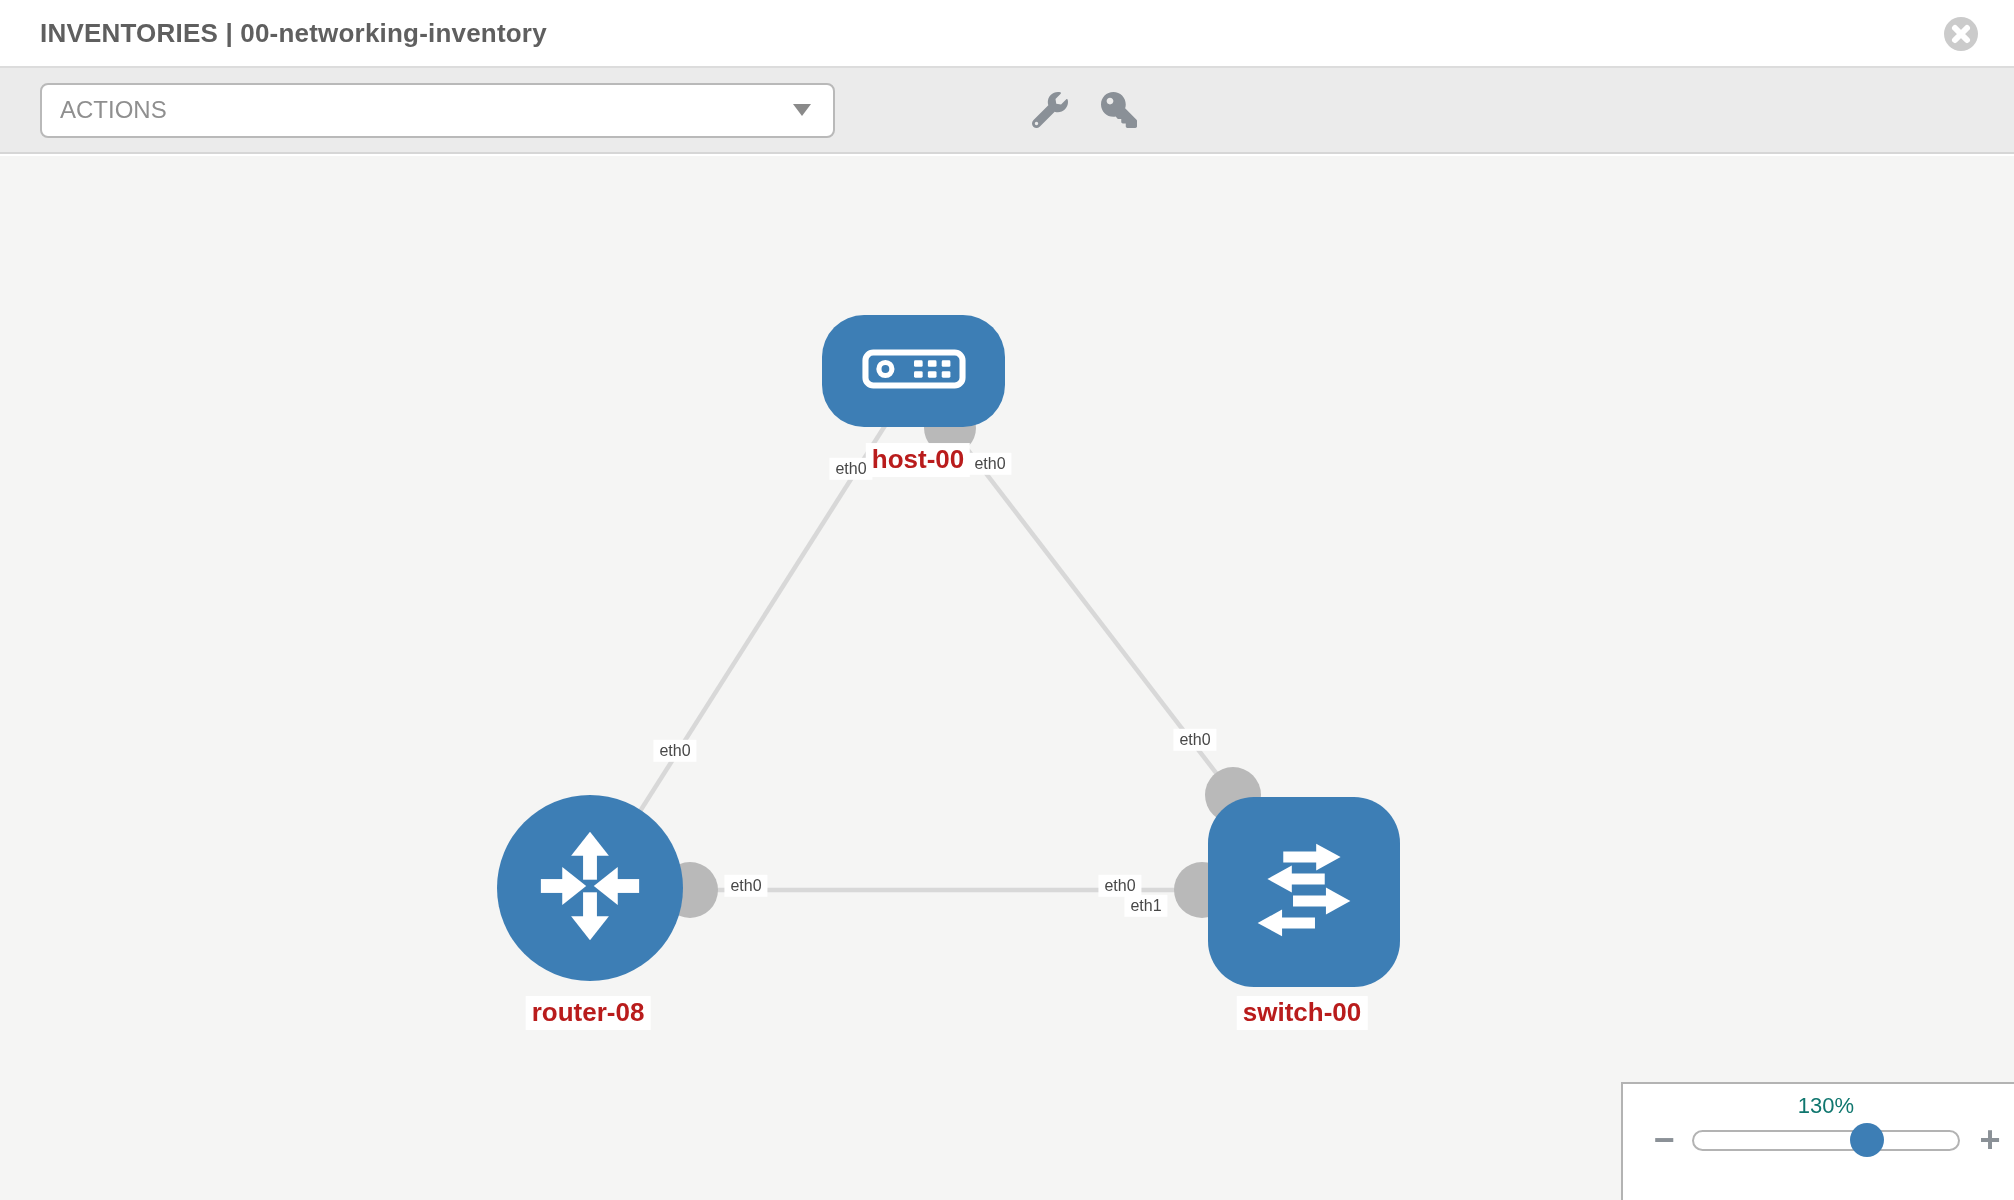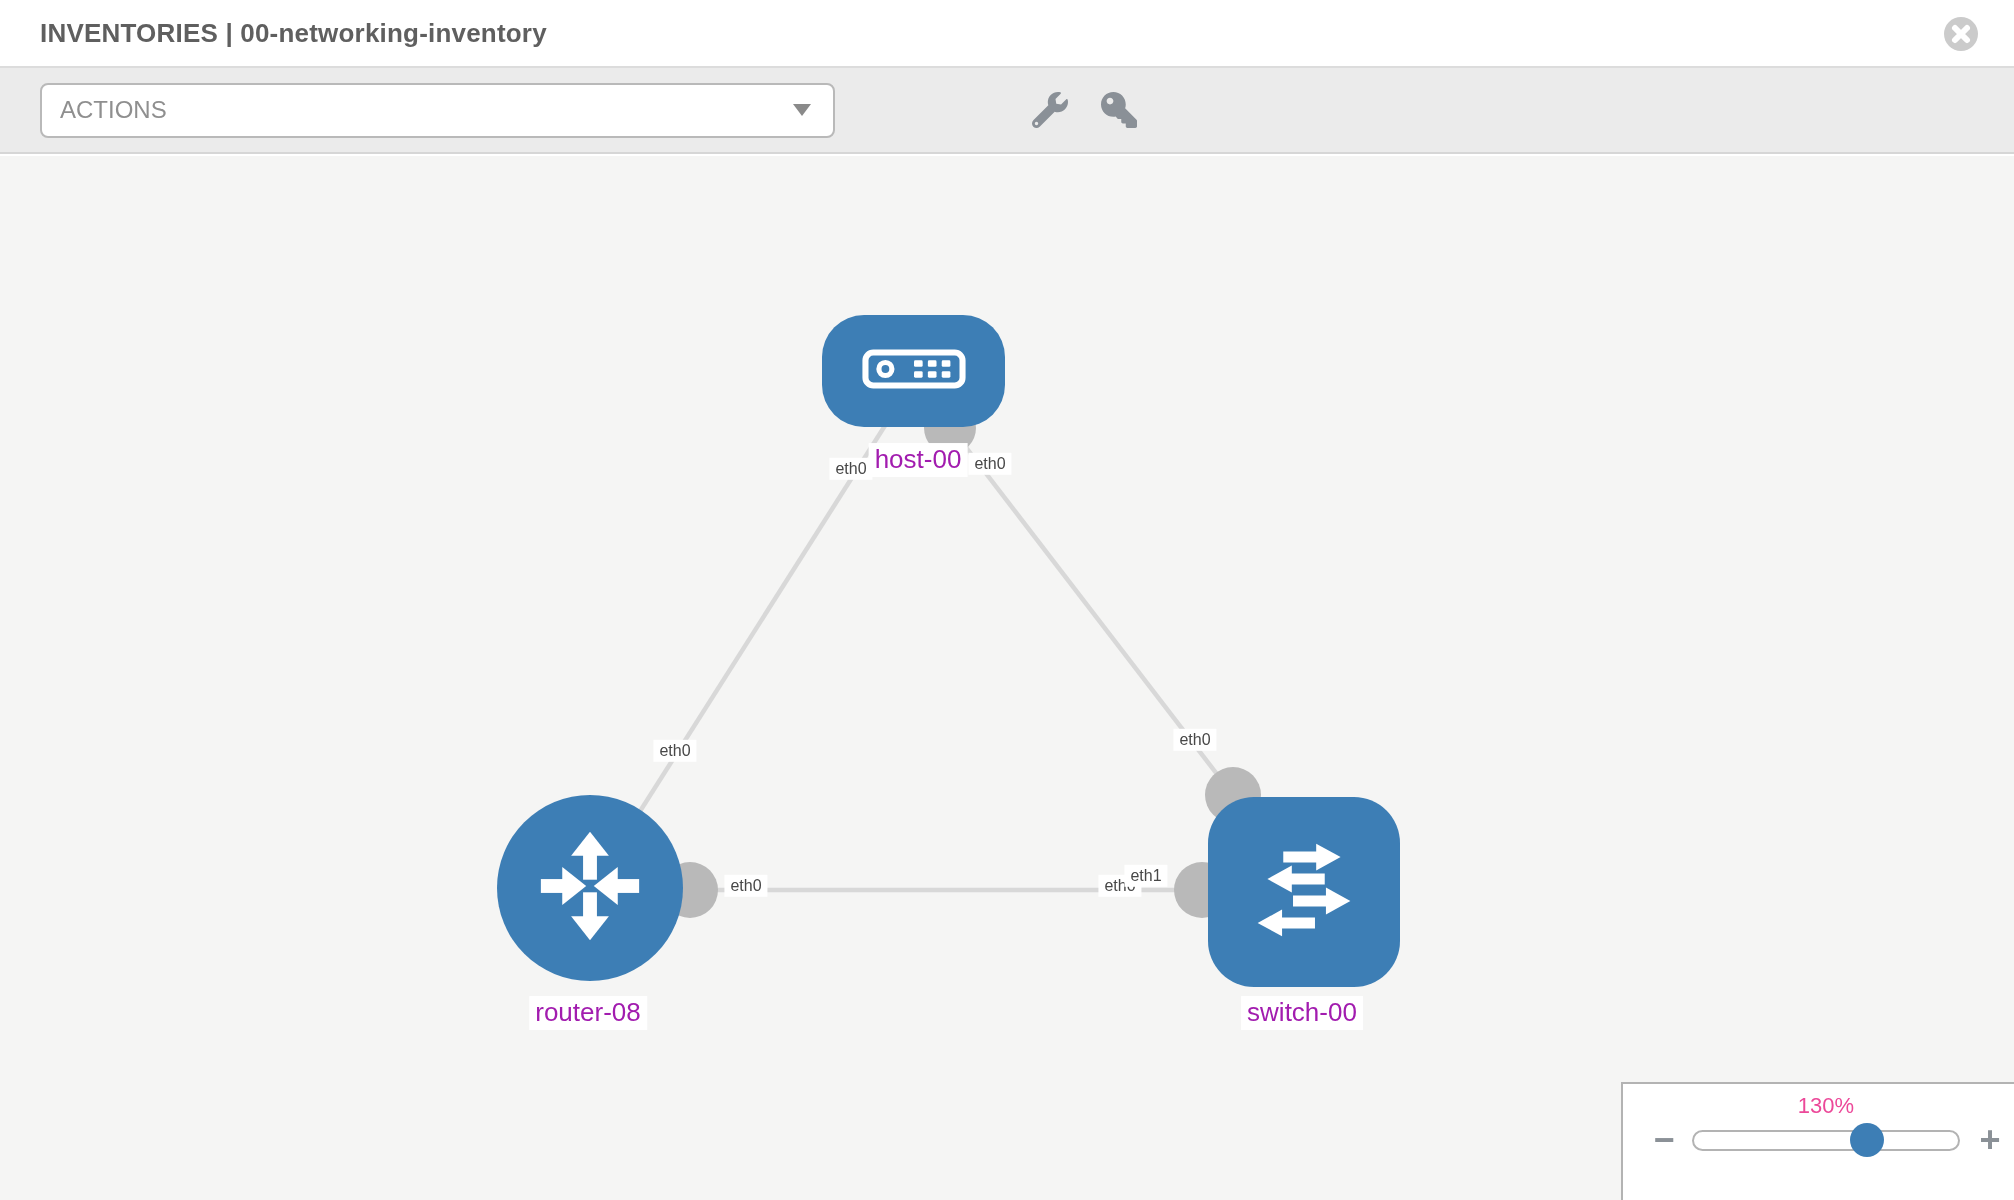--- a/index.html
+++ b/index.html
@@ -57,31 +57,31 @@
   .node { position:absolute; z-index:2; background:#3d7eb5; display:flex; align-items:center; justify-content:center; cursor:pointer; }
   .node-host   { left:822px;  top:159px; width:183px; height:112px; border-radius:42px; }
   .node-router { left:497px;  top:639px; width:186px; height:186px; border-radius:50%; }
   .node-switch { left:1208px; top:641px; width:192px; height:190px; border-radius:46px; }
 
   .chip {
     position:absolute; z-index:3; transform:translate(-50%,-50%);
     background:#ffffff; color:#474747; white-space:nowrap;
     padding:2px 6px; line-height:1.15;
   }
-  .chip-node { font-size:26px; color:#a21caf; }
+  .chip-node { font-size:26px; color:#b91c1c;font-weight:bold; }
   .chip-if   { font-size:16px; }
 
   
   .zoom-panel {
     position:absolute; z-index:5; left:1621px; top:926px; right:-4px; bottom:-4px;
     background:#ffffff; border:2px solid #b3b3b3; padding-top:9px;
   }
   .zoom-level {
     margin-left:69px; width:268px; text-align:center;
-    font-size:22px; color:#ec4899;
+    font-size:22px; color:#0f766e;
   }
   .zoom-row {
     display:flex; align-items:center; margin-top:6px; padding-left:28px;
   }
   .zoom-btn {
     font-size:36px; font-weight:700; color:#8b9197; line-height:30px;
     width:26px; text-align:center; background:none; border:none; cursor:pointer;
     font-family:"Liberation Sans", sans-serif;
   }
   .zoom-minus { margin-right:15px; }
@@ -201,21 +201,21 @@
     <div class="chip chip-node" style="left:918px; top:304px;">host-00</div>
     <div class="chip chip-node" style="left:588px; top:857px;">router-08</div>
     <div class="chip chip-node" style="left:1302px; top:857px;">switch-00</div>
 
     <div class="chip chip-if" style="left:851px;  top:313px;">eth0</div>
     <div class="chip chip-if" style="left:990px;  top:308px;">eth0</div>
     <div class="chip chip-if" style="left:675px;  top:595px;">eth0</div>
     <div class="chip chip-if" style="left:1195px; top:584px;">eth0</div>
     <div class="chip chip-if" style="left:746px;  top:730px;">eth0</div>
     <div class="chip chip-if" style="left:1120px; top:730px;">eth0</div>
-    <div class="chip chip-if" style="left:1146px; top:720px;">eth1</div>
+    <div class="chip chip-if" style="left:1146px; top:750px;">eth1</div>
 
     <div class="zoom-panel">
       <div class="zoom-level">130%</div>
       <div class="zoom-row">
         <button class="zoom-btn zoom-minus">−</button>
         <div class="zoom-track">
           <div class="zoom-thumb"></div>
         </div>
         <button class="zoom-btn zoom-plus">+</button>
       </div>

